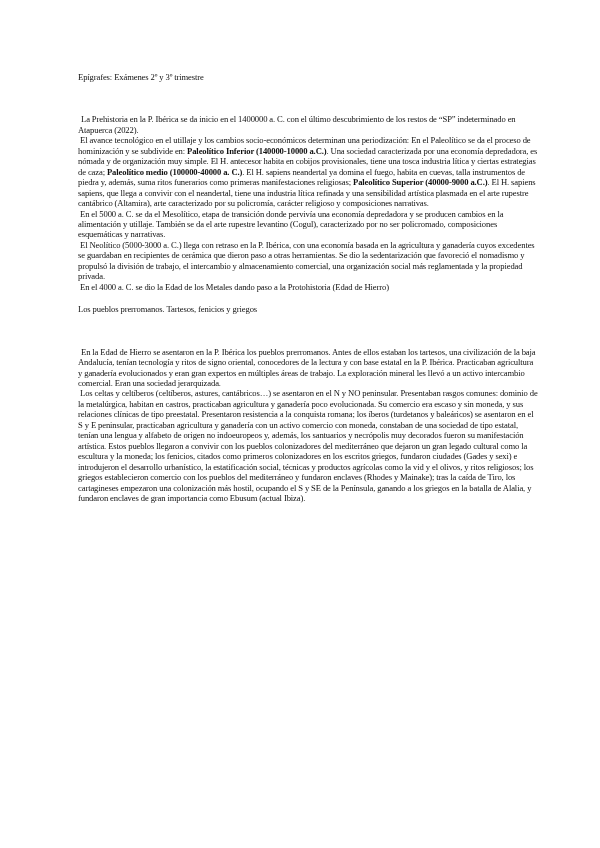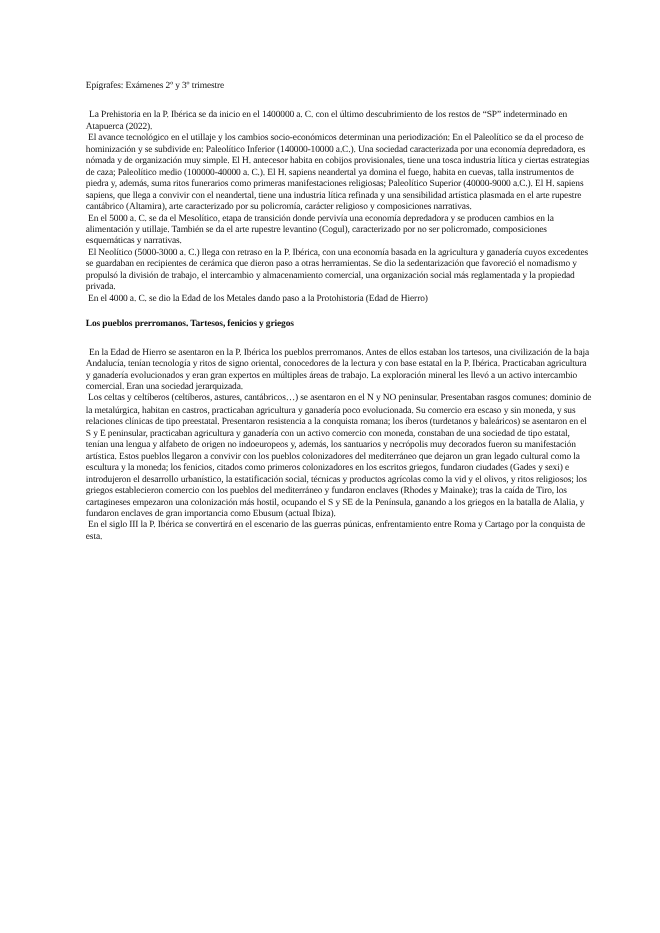--- a/index.html
+++ b/index.html
@@ -10,24 +10,24 @@
     }
     .content {
       position: absolute; left: 73px; top: 72px; width: 460px;
       font-family: "Liberation Serif", "DejaVu Serif", serif;
       font-size: 8.6px; line-height: 10.45px; color: #111;
       letter-spacing: -0.12px;
     }
     .epigraph { margin: 0 0 16px 0; }
     .heading { font-weight: bold; margin: 0 0 16px 0; }
     .para { margin: 0; text-indent: 2px; }
-    .para.first { text-indent: 3px; }
-    .para b { font-weight: normal; }
+    .para.first { text-indent: 3px; margin-top: 32px; }
+    .para b { font-weight: bold; }
     .gap { height: 12px; }
-    .section2-heading { font-weight: bold; margin: 0 0 16px 0; }
+    .section2-heading { font-weight: normal; margin: 0 0 16px 0; }
   </style>
 </head>
 <body>
 
 <div class="page">
   <div class="content">
     <p class="epigraph">Epígrafes: Exámenes 2º y 3º trimestre</p>
 
     <div>
       <p class="para first">
@@ -50,18 +50,15 @@
     <div class="gap"></div>
 
     <p class="section2-heading">Los pueblos prerromanos. Tartesos, fenicios y griegos</p>
     <div>
       <p class="para first">
         <span>En la Edad de Hierro se asentaron en la P. Ibérica los pueblos prerromanos. Antes de ellos estaban los tartesos, una civilización de la baja Andalucía, tenían tecnología y ritos de signo oriental, conocedores de la lectura y con base estatal en la P. Ibérica. Practicaban agricultura y ganadería evolucionados y eran gran expertos en múltiples áreas de trabajo. La exploración mineral les llevó a un activo intercambio comercial. Eran una sociedad jerarquizada.</span>
       </p>
       <p class="para">
         <span>Los celtas y celtíberos (celtíberos, astures, cantábricos…) se asentaron en el N y NO peninsular. Presentaban rasgos comunes: dominio de la metalúrgica, habitan en castros, practicaban agricultura y ganadería poco evolucionada. Su comercio era escaso y sin moneda, y sus relaciones clínicas de tipo preestatal. Presentaron resistencia a la conquista romana; los íberos (turdetanos y baleáricos) se asentaron en el S y E peninsular, practicaban agricultura y ganadería con un activo comercio con moneda, constaban de una sociedad de tipo estatal, tenían una lengua y alfabeto de origen no indoeuropeos y, además, los santuarios y necrópolis muy decorados fueron su manifestación artística. Estos pueblos llegaron a convivir con los pueblos colonizadores del mediterráneo que dejaron un gran legado cultural como la escultura y la moneda; los fenicios, citados como primeros colonizadores en los escritos griegos, fundaron ciudades (Gades y sexi) e introdujeron el desarrollo urbanístico, la estatificación social, técnicas y productos agrícolas como la vid y el olivos, y ritos religiosos; los griegos establecieron comercio con los pueblos del mediterráneo y fundaron enclaves (Rhodes y Mainake); tras la caída de Tiro, los cartagineses empezaron una colonización más hostil, ocupando el S y SE de la Península, ganando a los griegos en la batalla de Alalia, y fundaron enclaves de gran importancia como Ebusum (actual Ibiza).</span>
       </p>
-      <p class="para">
-        <span>En el siglo III la P. Ibérica se convertirá en el escenario de las guerras púnicas, enfrentamiento entre Roma y Cartago por la conquista de esta.</span>
-      </p>
     </div>
   </div>
 </div>
 
 </body></html>

